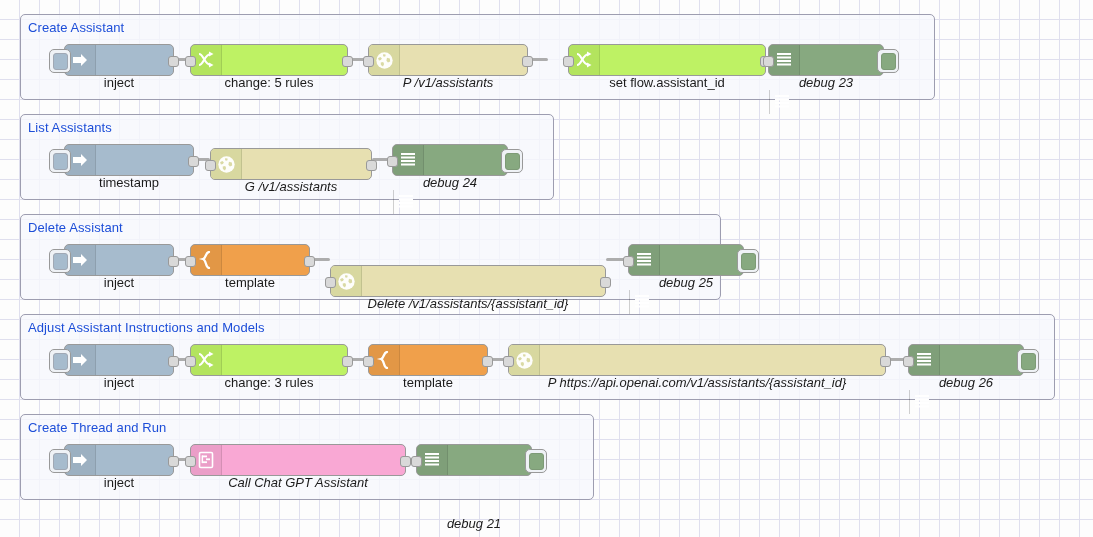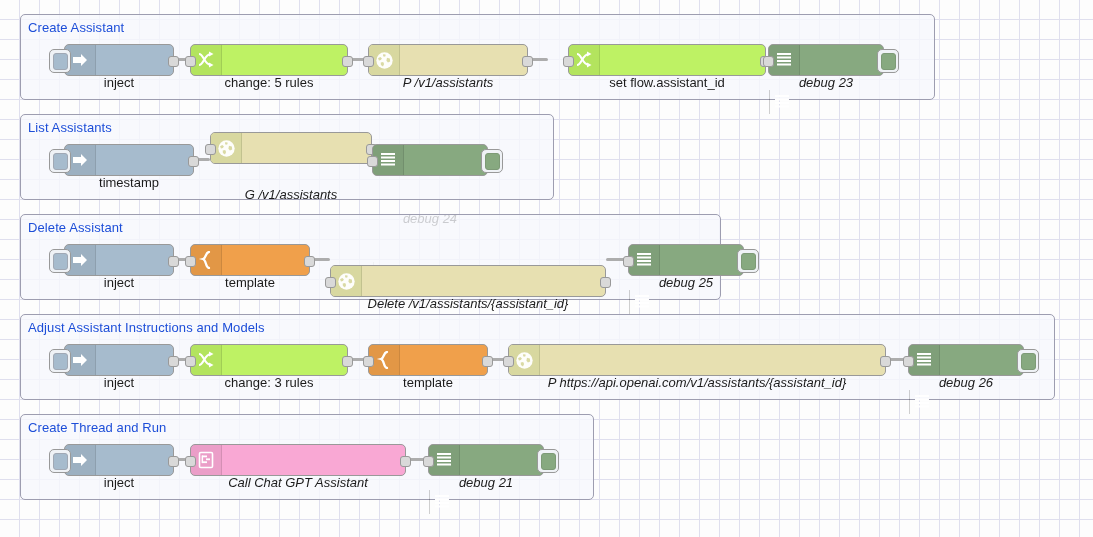--- a/index.html
+++ b/index.html
@@ -227,32 +227,32 @@
         <i></i>
       </div>
       <div class="node-icon">
         <svg width="18" height="18" viewBox="0 0 18 18">
           <path d="M2 6 h8 V3 l6 6 -6 6 v-3 H2 z" fill="#ffffff"></path>
         </svg>
       </div>
       <div class="node-label">timestamp</div>
       <div class="port out"></div>
     </div>
-    <div class="node n-http" style="left: 210px; top: 132px; width: 162px; gap: 24px;">
+    <div class="node n-http" style="left: 210px; top: 148px; width: 162px;">
       <div class="node-icon">
         <svg width="19" height="19" viewBox="0 0 20 20">
           <circle cx="10" cy="10" r="8.6" fill="#ffffff" opacity="0.96"></circle>
           <path d="M3.2 7.5 L5.6 6.2 L7.3 7.9 L6.2 9.6 L4.2 9.9 z M8.8 3.1 L11.4 4.0 L10.6 6.0 L8.4 5.4 zM12.6 7.2 L15.6 8.0 L16.0 11.0 L13.6 12.0 L12.0 10.3 z M6.0 12.0 L8.6 11.6 L9.6 13.6 L8.4 16.4 L6.2 14.8 z" fill="#d8d8a0" opacity="0.95"></path>
         </svg>
       </div>
       <div class="node-label italic">G /v1/assistants</div>
       <div class="port out"></div>
       <div class="port in"></div>
     </div>
-    <div class="node n-debug" style="left: 372px; top: 144px; width: 116px; gap: 36px;">
+    <div class="node n-debug" style="left: 392px; top: 144px; width: 116px;">
       <div class="node-icon">
         <svg width="16" height="16" viewBox="0 0 16 16">
           <rect x="1" y="1" width="14" height="2" fill="#ffffff"></rect>
           <rect x="1" y="4.5" width="14" height="2" fill="#ffffff"></rect>
           <rect x="1" y="8" width="14" height="2" fill="#ffffff"></rect>
           <rect x="1" y="11.5" width="14" height="2" fill="#ffffff"></rect>
         </svg>
       </div>
       <div class="node-label italic">debug 24</div>
       <div class="debug-bars">
@@ -430,21 +430,21 @@
           <rect x="5" y="4.5" width="5" height="1.8" fill="#ffffff"></rect>
           <rect x="9" y="7.4" width="4" height="1.8" fill="#ffffff"></rect>
           <rect x="5" y="10.3" width="5" height="1.8" fill="#ffffff"></rect>
           <rect x="4.6" y="4.5" width="1.5" height="7.6" fill="#ffffff"></rect>
         </svg>
       </div>
       <div class="node-label italic">Call Chat GPT Assistant</div>
       <div class="port out"></div>
       <div class="port in"></div>
     </div>
-    <div class="node n-debug" style="left: 428px; top: 444px; width: 116px;">
+    <div class="node n-debug" style="left: 416px; top: 444px; width: 116px; gap: 41px;">
       <div class="node-icon">
         <svg width="16" height="16" viewBox="0 0 16 16">
           <rect x="1" y="1" width="14" height="2" fill="#ffffff"></rect>
           <rect x="1" y="4.5" width="14" height="2" fill="#ffffff"></rect>
           <rect x="1" y="8" width="14" height="2" fill="#ffffff"></rect>
           <rect x="1" y="11.5" width="14" height="2" fill="#ffffff"></rect>
         </svg>
       </div>
       <div class="node-label italic">debug 21</div>
       <div class="debug-bars">

